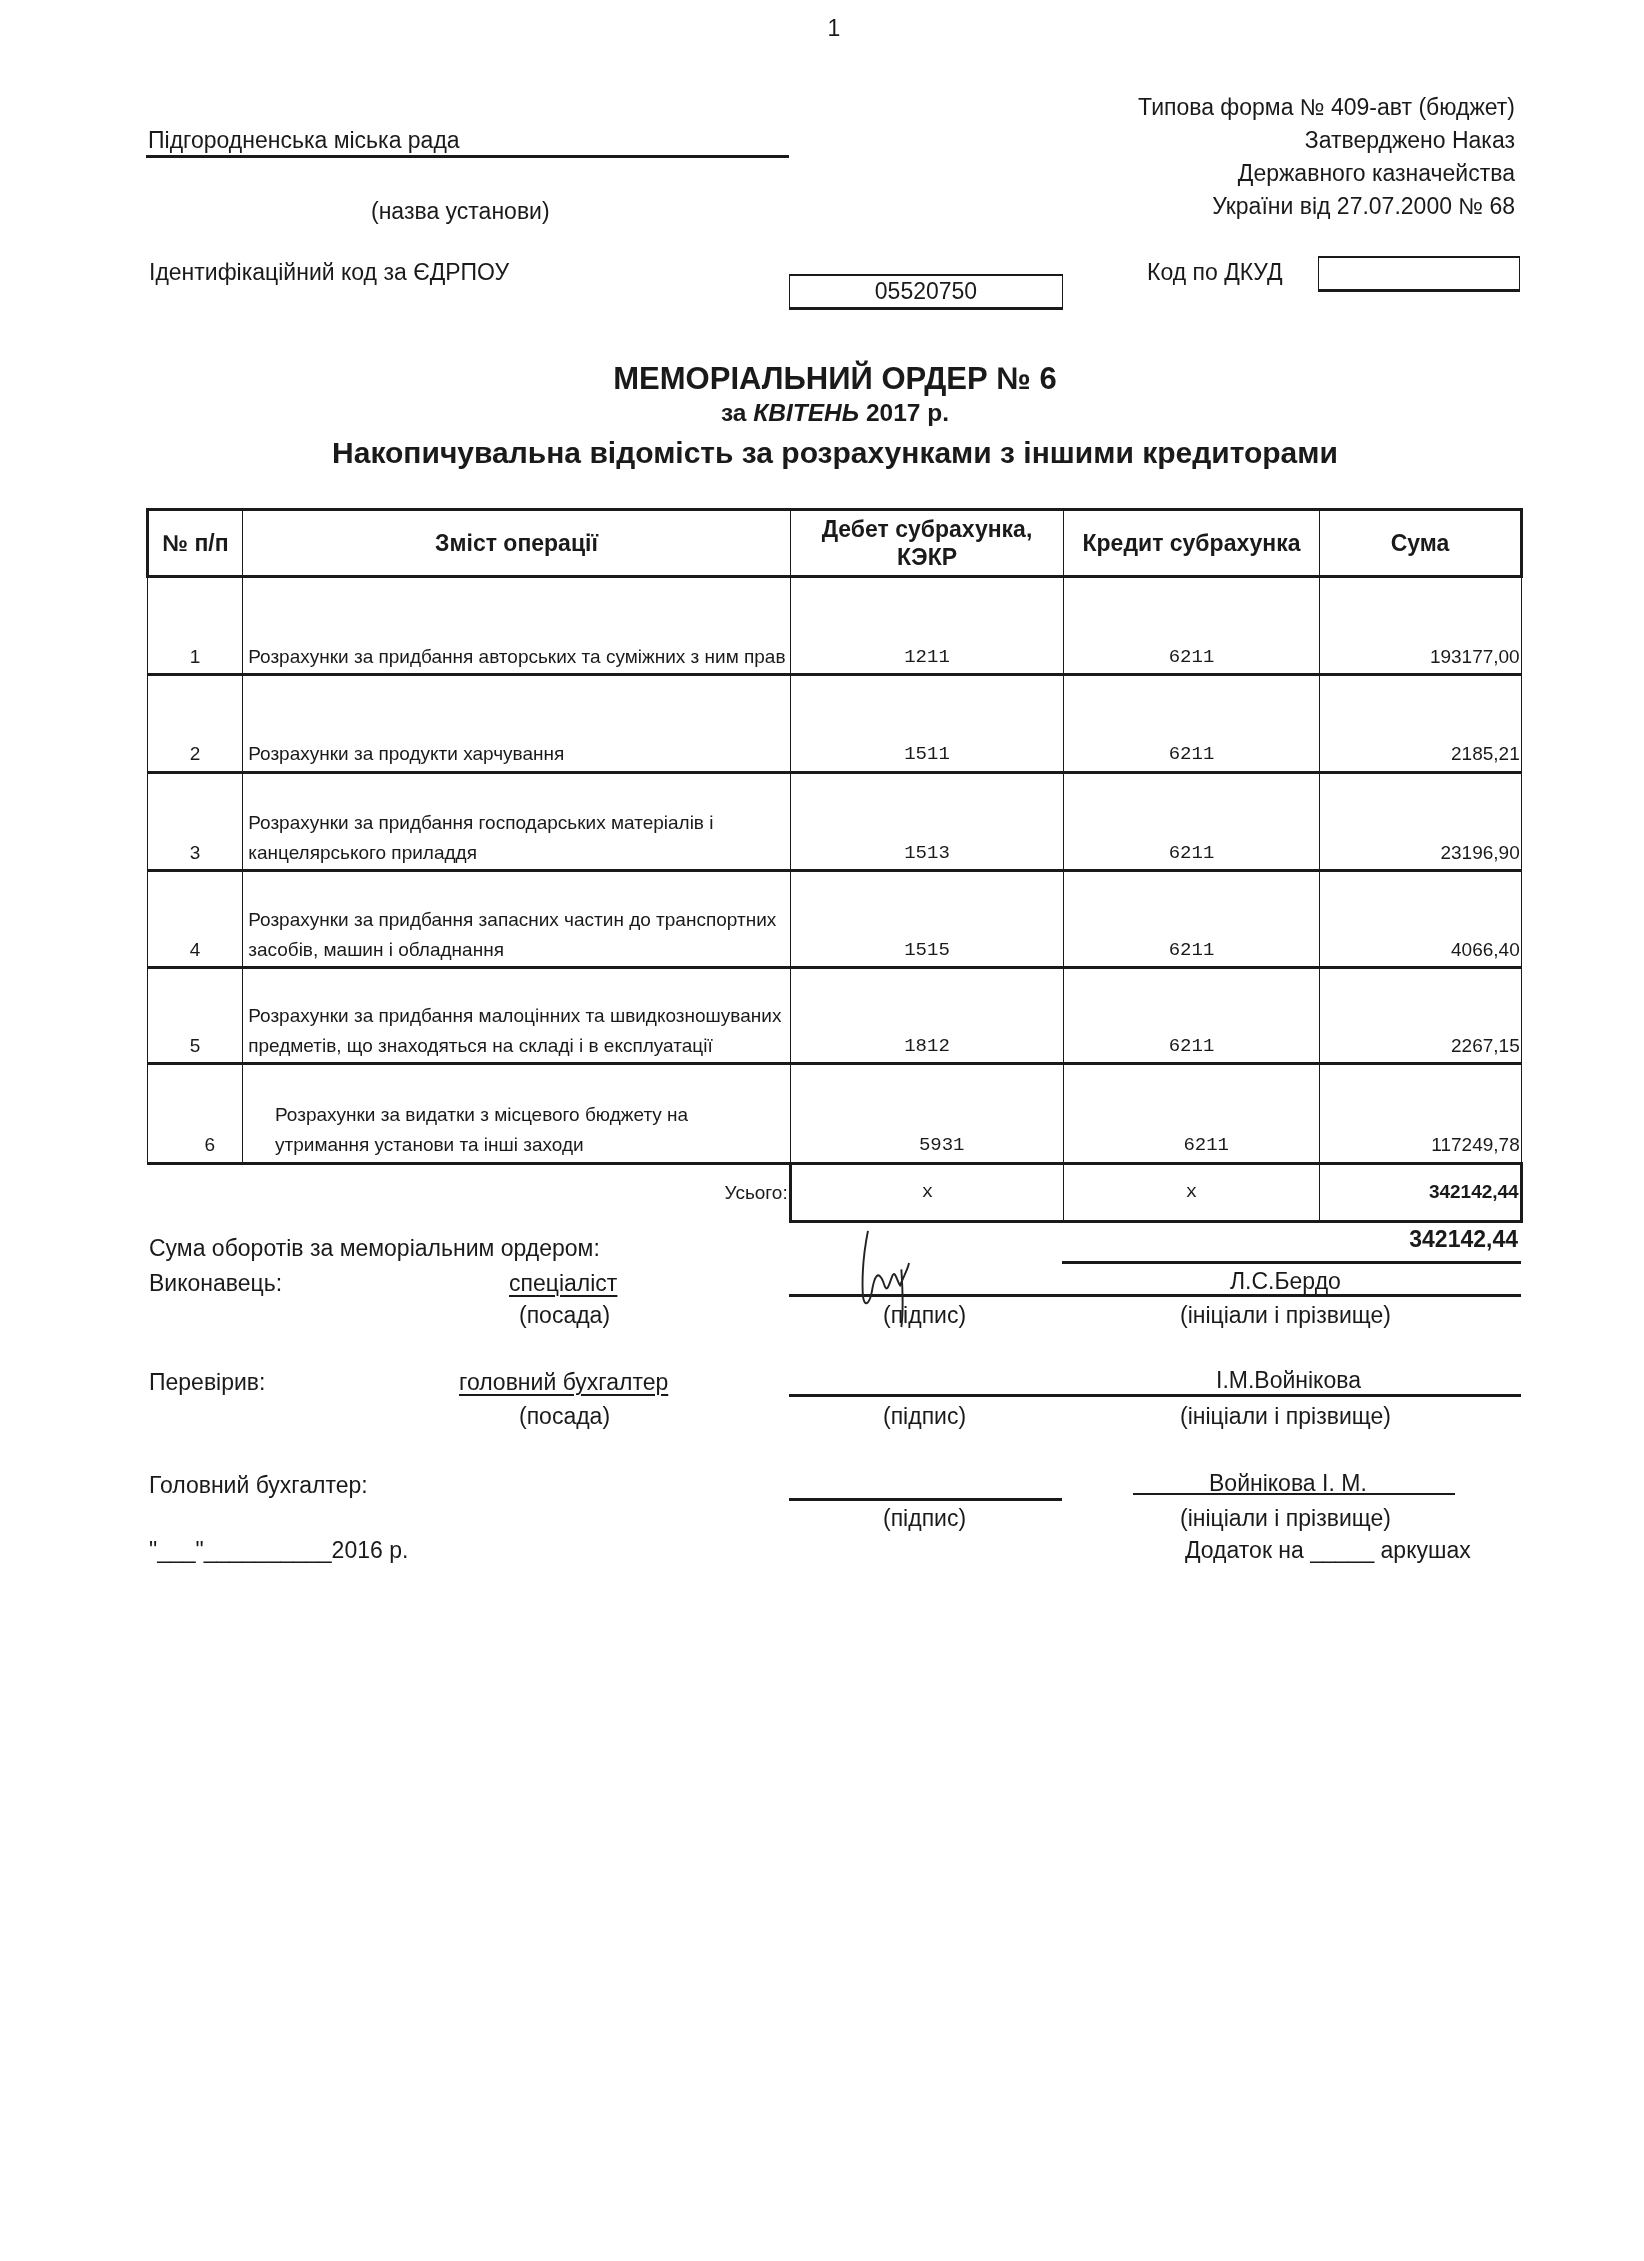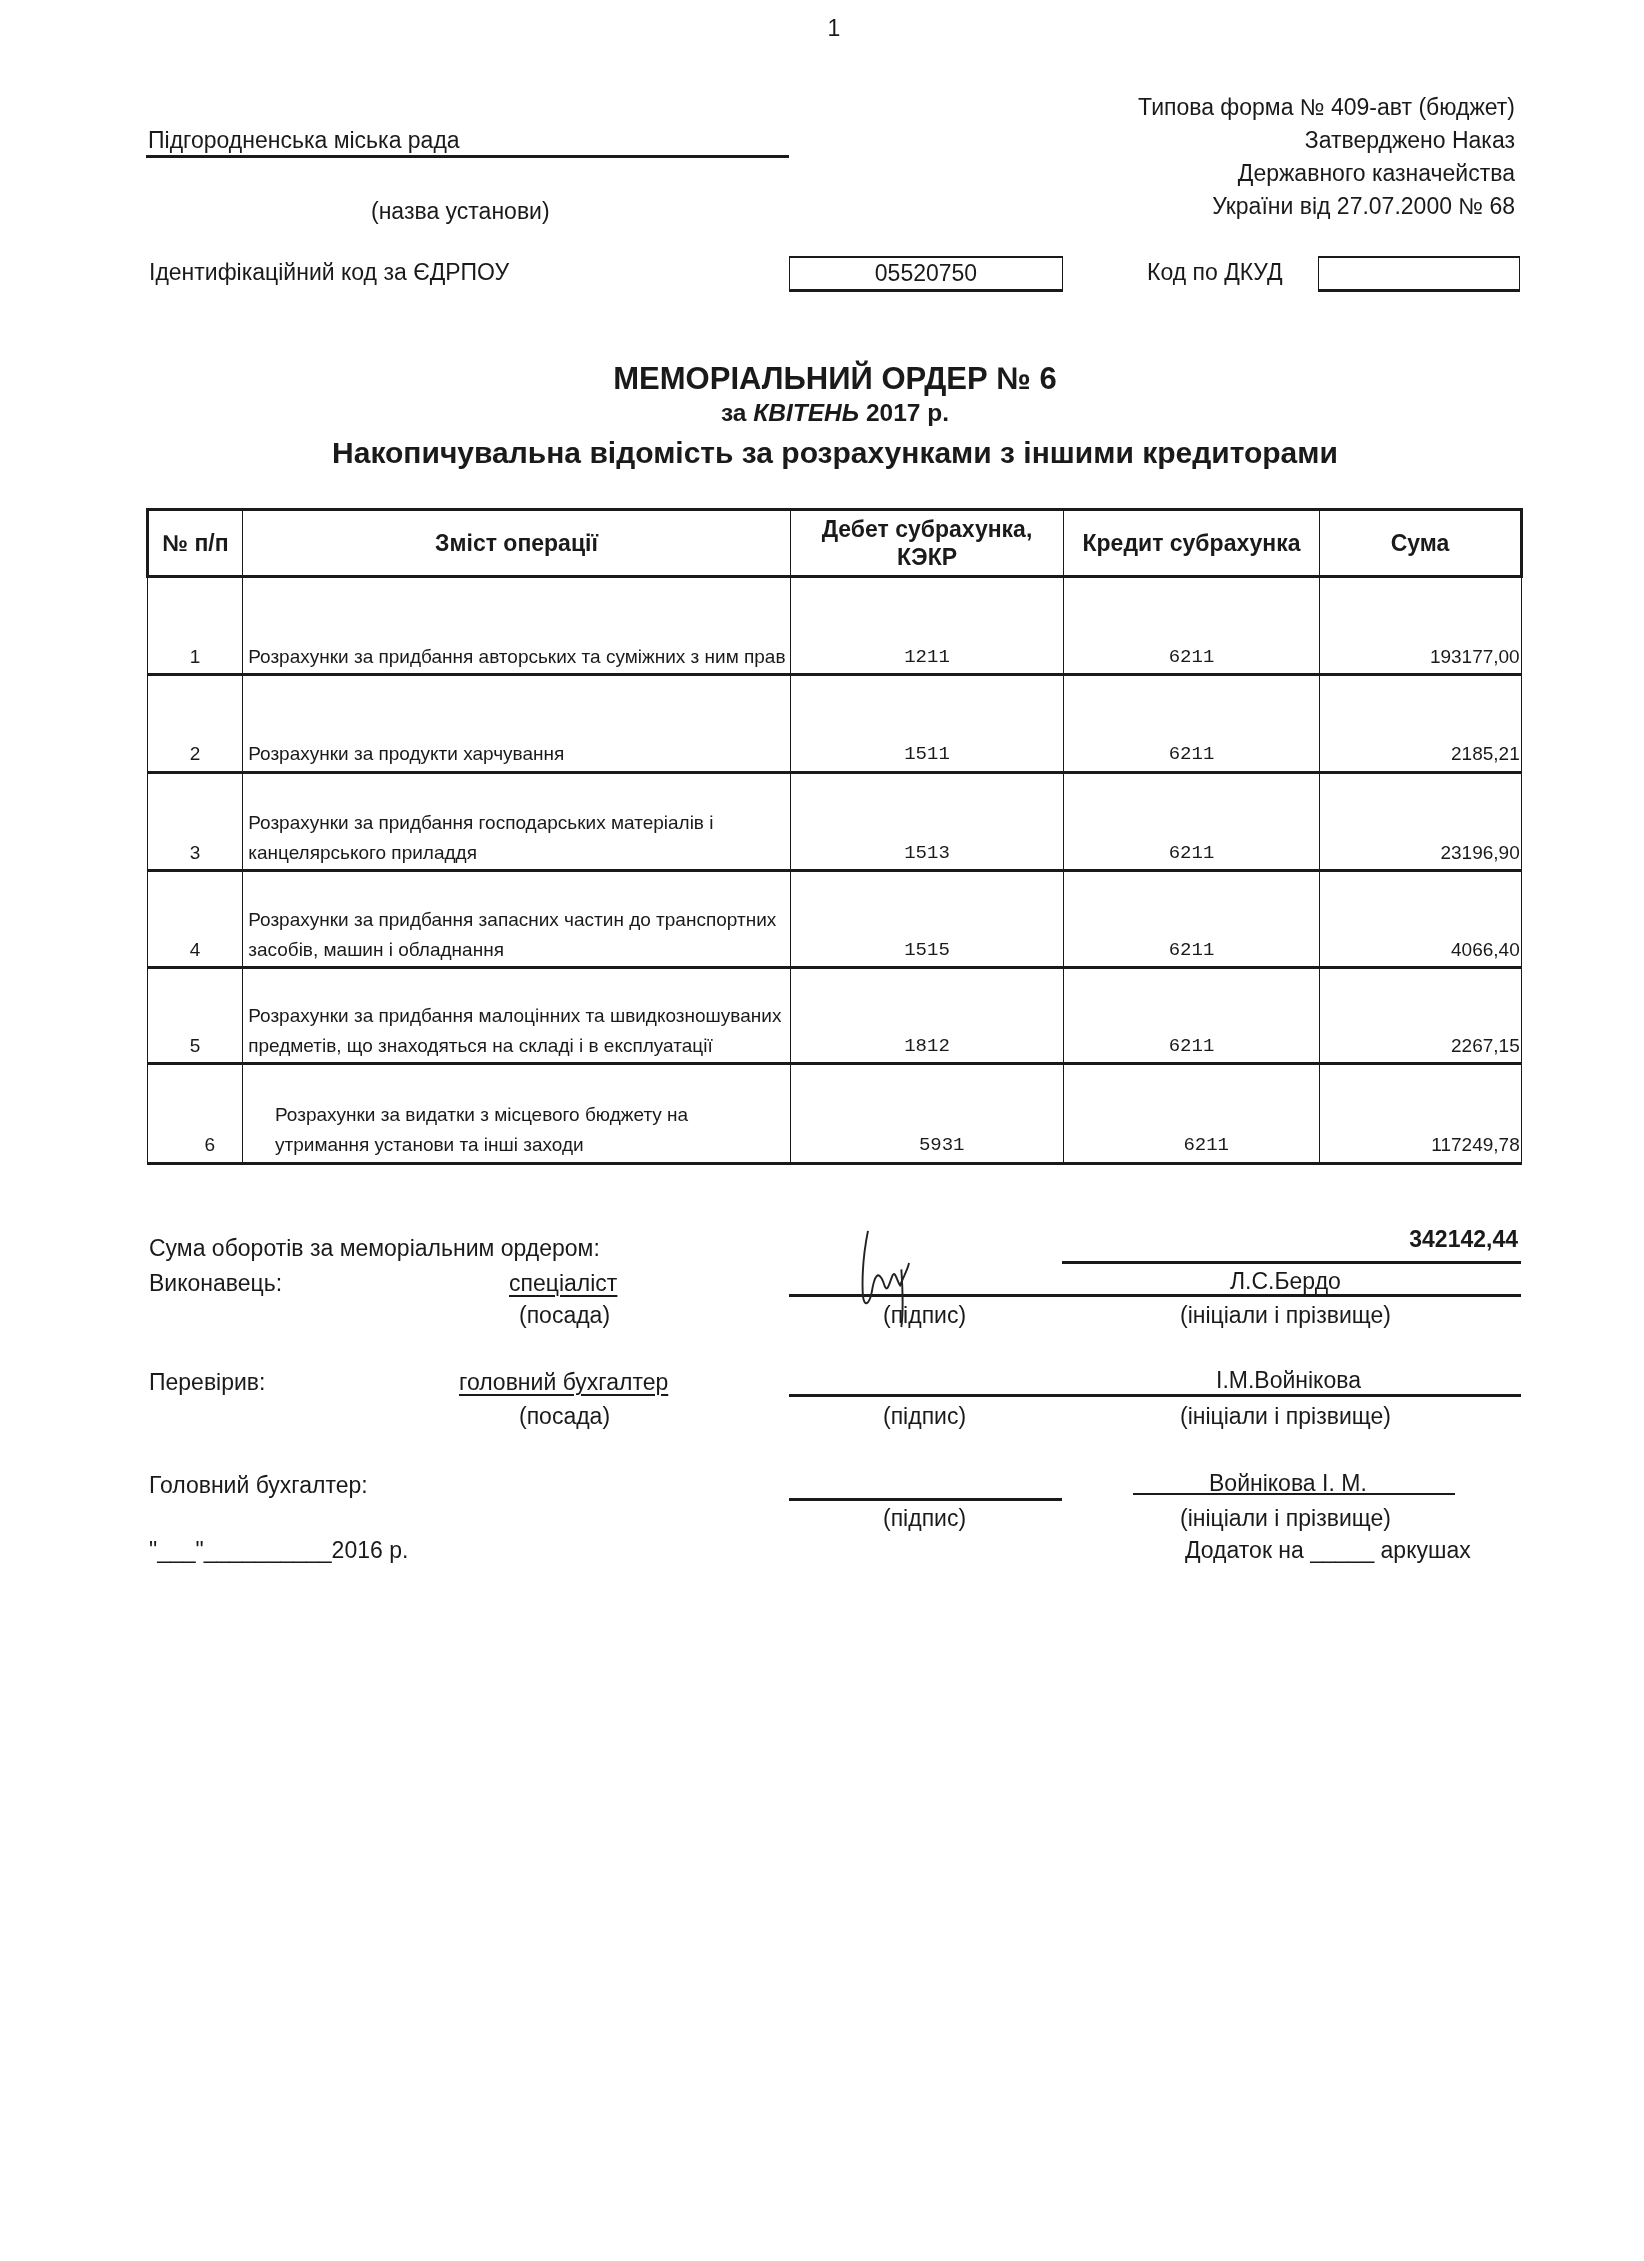--- a/index.html
+++ b/index.html
@@ -9,21 +9,21 @@
   .t36 { font-size: 23px; line-height: 28px; }
   .page-num { left: 818px; top: 14px; width: 32px; text-align: center; }
   .org-name { left: 148px; top: 126px; }
   .org-line { left: 146px; top: 155px; width: 643px; height: 2.6px; background: #1a1a1a; }
   .org-caption { left: 371px; top: 161px; margin-top: 36px; }
   .form-info { right: 129px; top: 91px; text-align: right; }
   .form-info div { font-size: 23px; line-height: 33px; }
   .edrpou-label { left: 149px; top: 258px; }
   .code-box { position: absolute; border: 1.9px solid #1a1a1a; border-top-width: 2.6px; border-bottom-width: 3.2px; box-sizing: border-box;
               text-align: center; font-size: 23px; line-height: 30px; }
-  .edrpou-box { left: 789px; top: 256px; width: 274px; height: 36px; }
+  .edrpou-box { left: 789px; top: 274px; width: 274px; height: 36px; }
   .dkud-label { left: 1147px; top: 258px; }
   .dkud-box { left: 1318px; top: 256px; width: 202px; height: 36px; }
   .title { left: 0; width: 1670px; text-align: center; top: 361px; font-weight: bold; font-size: 31px; line-height: 36px; }
   .subtitle { left: 0; width: 1670px; text-align: center; top: 398px; font-weight: bold; font-size: 24.5px; line-height: 30px; }
   .subtitle i { font-style: italic; }
   .heading { left: 0; width: 1670px; text-align: center; top: 435px; font-weight: bold; font-size: 30px; line-height: 36px; }
 
   table.ledger { position: absolute; left: 146px; top: 508px; border-collapse: collapse; table-layout: fixed; width: 1375px; }
   table.ledger col.c0 { width: 95px; } table.ledger col.c1 { width: 548px; }
   table.ledger col.c2 { width: 273px; } table.ledger col.c3 { width: 256px; } table.ledger col.c4 { width: 202px; }
@@ -133,20 +133,27 @@
       <td class="code">6211</td>
       <td class="amt">2267,15</td>
     </tr>
     <tr class="r6">
       <td class="num">6</td>
       <td class="txt">Розрахунки за видатки з місцевого бюджету на утримання установи та інші заходи</td>
       <td class="code">5931</td>
       <td class="code">6211</td>
       <td class="amt">117249,78</td>
     </tr>
+    <tr class="total">
+      <td class="blank"></td>
+      <td class="label">Усього:</td>
+      <td class="code">х</td>
+      <td class="code">х</td>
+      <td class="amt bold">342142,44</td>
+    </tr>
   </tbody>
 </table>
 
 <div class="abs t36" style="left:149px; top:1234px;">Сума оборотів за меморіальним ордером:</div>
 <div class="abs t36 bold" style="right:126px; top:1225px;">342142,44</div>
 <div class="line" style="left:1062px; top:1261px; width:459px;"></div>
 
 <div class="abs t36" style="left:149px; top:1269px;">Виконавець:</div>
 <div class="abs t36 sig-underline" style="left:509px; top:1269px;">спеціаліст</div>
 <div class="abs t36" style="left:1230px; top:1267px;">Л.С.Бердо</div>

